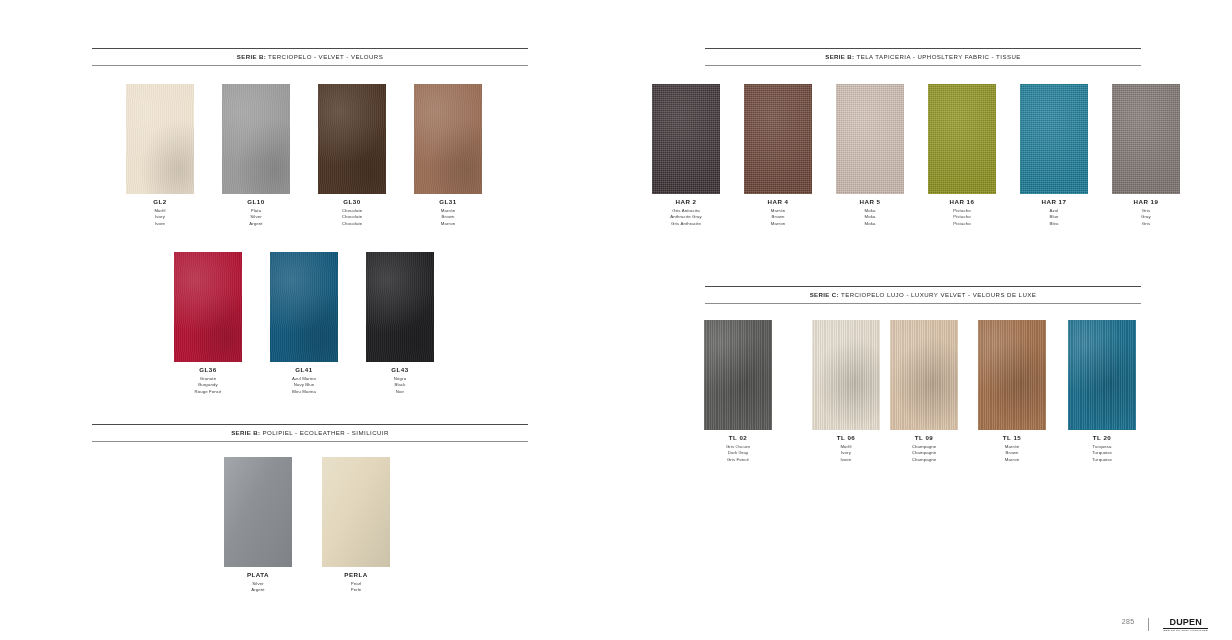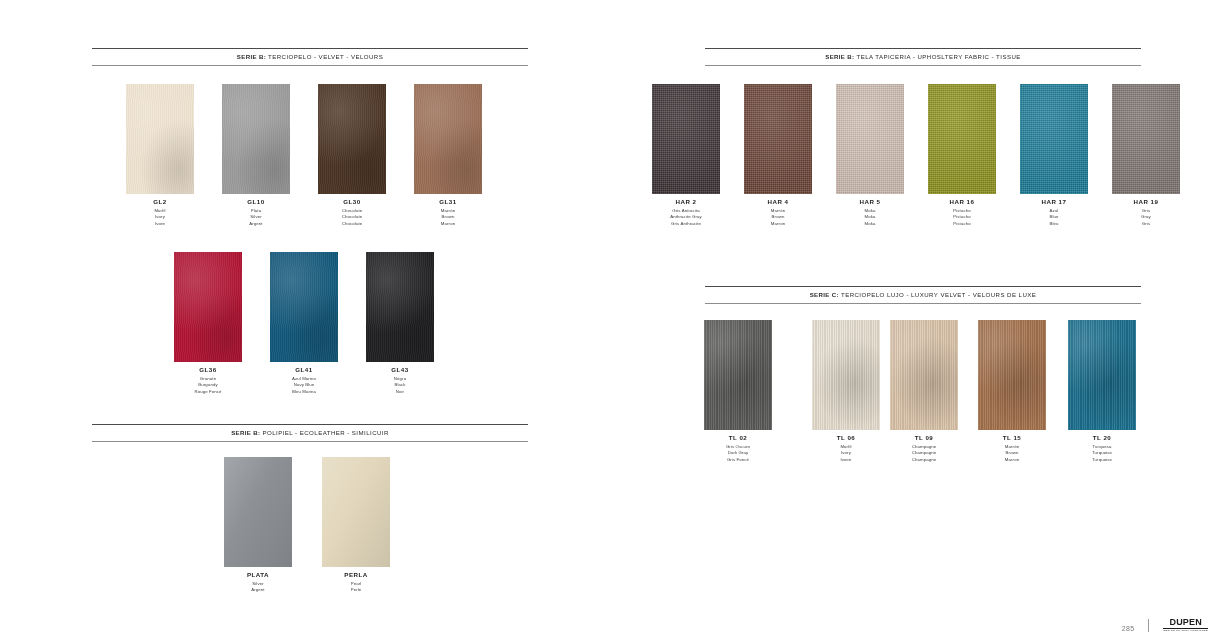--- a/index.html
+++ b/index.html
@@ -114,21 +114,21 @@
     color:#1d1d1b;display:block;margin-bottom:2.6px;
   }
   .sw-names span{
     display:block;font-size:4.3px;letter-spacing:.12px;
     color:#3a3a3a;line-height:1.48;
   }
 
   
   .footer{
     position:absolute;right:24px;bottom:8px;
-    display:flex;align-items:flex-end;gap:14px;
+    display:flex;align-items:flex-start;gap:14px;
   }
   .pgnum{font-size:7px;color:#7a7a7a;letter-spacing:.3px;}
   .pgdiv{width:1px;height:13px;background:#9a9a9a;}
   .logo{display:flex;flex-direction:column;align-items:center;line-height:1;}
   .logo-main{
     font-size:9px;font-weight:bold;letter-spacing:.2px;color:#1d1d1b;
   }
   .logo-rule{width:100%;height:1px;background:#1d1d1b;margin:1px 0 .8px;}
   .logo-sub{font-size:2.5px;letter-spacing:.35px;color:#1d1d1b;white-space:nowrap;}
 </style>

